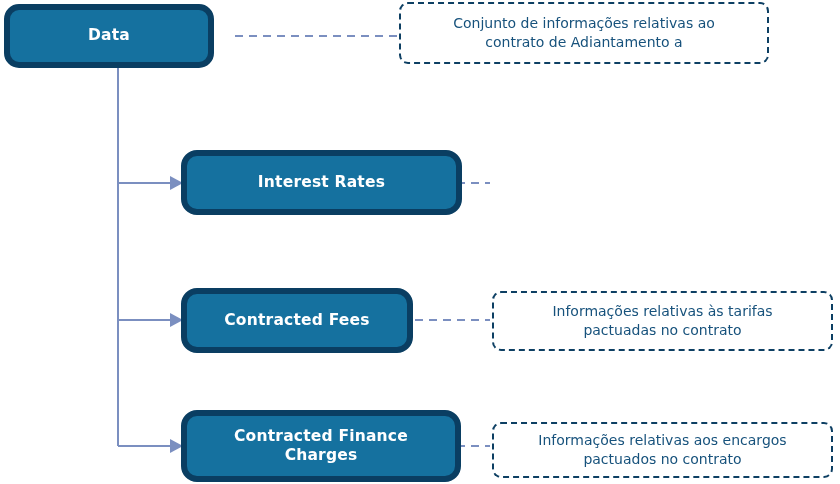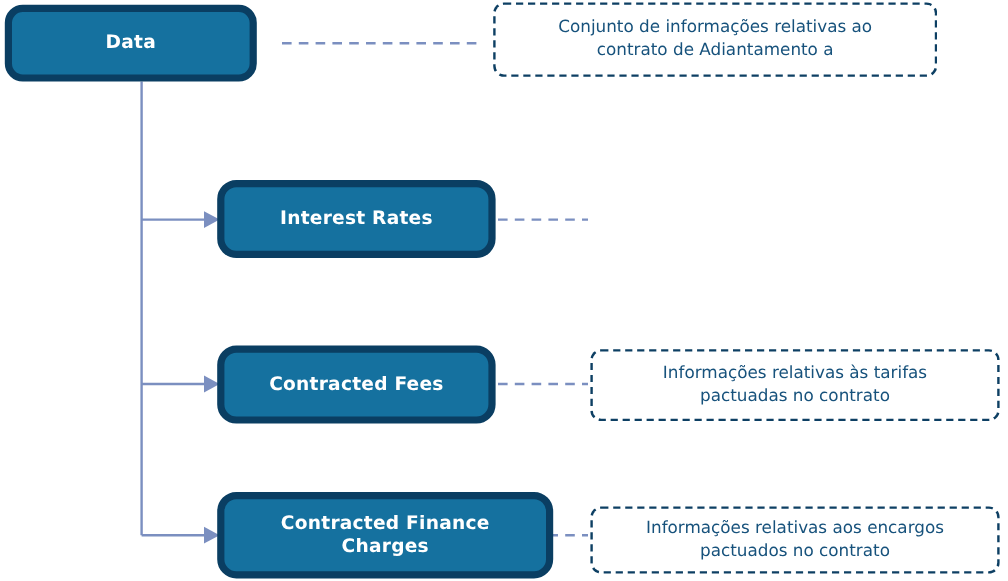--- a/index.html
+++ b/index.html
@@ -22,37 +22,37 @@
     border-radius:16px;
     color:var(--node_text,#ffffff);
     display:flex;align-items:center;justify-content:center;
     text-align:center;
     font-size:15.5px;font-weight:600;letter-spacing:.2px;
     line-height:1.25;
     box-sizing:border-box;
     padding:0 10px;
   }
   #node-data{left:4px;top:4px;width:210px;height:64px;border-radius:15px;}
-  #node-interest-rates{left:181px;top:150px;width:232px;height:65px;}
+  #node-interest-rates{left:181px;top:150px;width:281px;height:65px;}
   #node-contracted-fees{left:181px;top:288px;width:232px;height:65px;text-align:right;}
   #node-contracted-finance-charges{left:181px;top:410px;width:280px;height:72px;}
 
   .note{
     position:absolute;z-index:1;
     border:2.5px dashed var(--note_border,#0d3f63);
     border-radius:9px;
     color:var(--note_text,#17527c);
     display:flex;flex-direction:column;align-items:center;justify-content:center;
     text-align:center;
     font-size:14px;line-height:1.36;
     box-sizing:border-box;
     padding:2px 6px;
     background:#ffffff;
   }
-  #note-data{left:411px;top:2px;width:370px;height:62px;}
+  #note-data{left:399px;top:2px;width:370px;height:62px;}
   #note-interest-rates{left:492px;top:151px;width:341px;height:62px;}
   #note-contracted-fees{left:492px;top:291px;width:341px;height:60px;}
   #note-contracted-finance-charges{left:492px;top:422px;width:341px;height:56px;}
 </style>
 </head>
 <body>
 
 <div id="canvas" style="--node_fill: #15719f; --node_border: #0a3e62; --node_text: #ffffff; --note_border: #0d3f63; --note_text: #17527c; --connector: #7b8fc0;">
 
   <svg id="connector-svg" width="840" height="484" viewBox="0 0 840 484">

